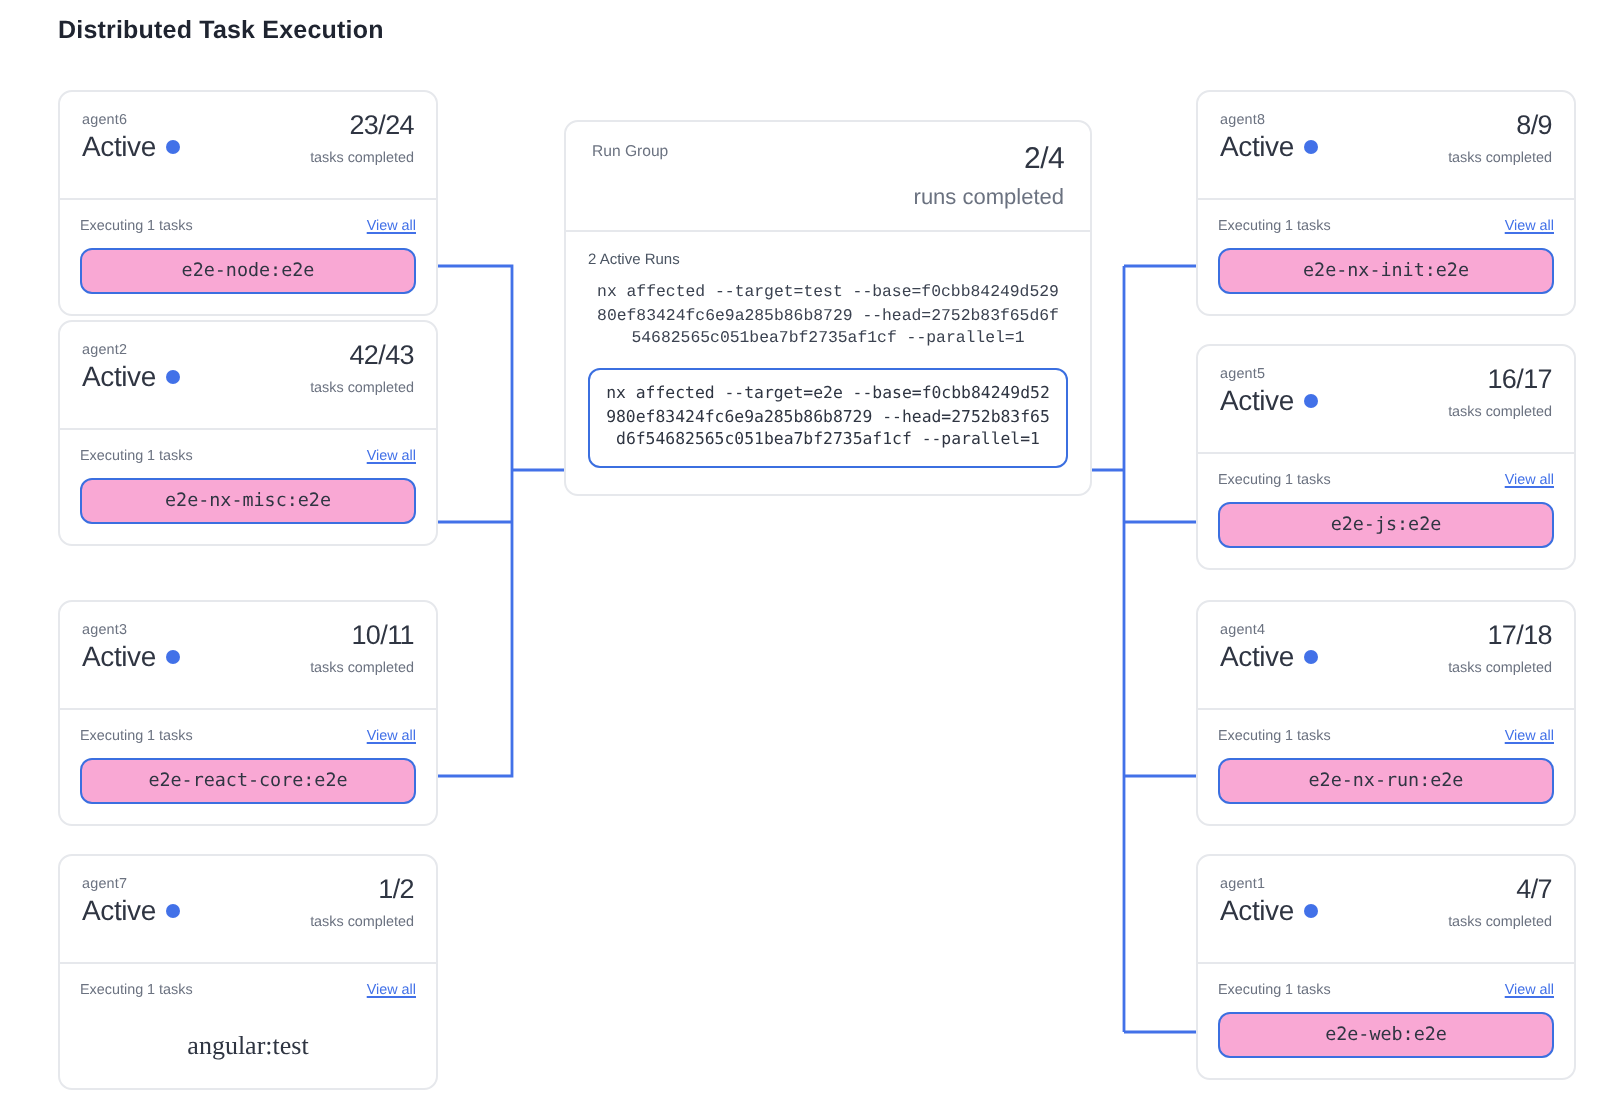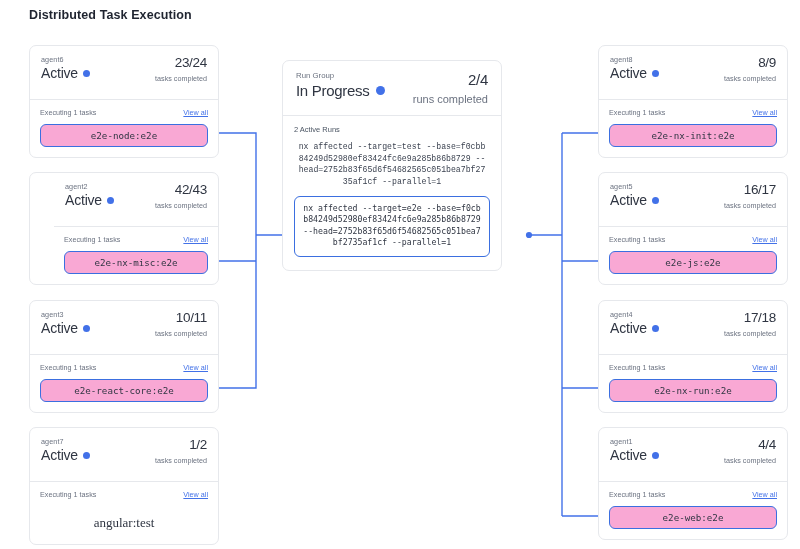--- a/index.html
+++ b/index.html
@@ -61,21 +61,21 @@
   .task-plain {
     margin-top: 12px; height: 23px;
     display: flex; align-items: center; justify-content: center;
     font-family: Liberation Serif, serif;
     font-size: 13px; color: #2f3542;
   }
 
   
   .center-card {
     position: absolute; left: 282px; top: 60px;
-    width: 220px;
+    width: 264px;
     background: #ffffff; border: 1px solid #e6e8ec; border-radius: 7px;
   }
   .center-head { padding: 10px 13px 11px 13px; position: relative; height: 54px; }
   .rg-label { font-size: 7.8px; color: #6b7280; display: block; margin-bottom: 2px; }
   .rg-status { display: flex; align-items: center; gap: 7px; }
   .rg-status-text { font-size: 15px; color: #2f3542; letter-spacing: -0.3px; }
   .rg-dot { width: 9px; height: 9px; border-radius: 50%; background: #4271e8; }
   .rg-counts { position: absolute; right: 13px; top: 10px; text-align: right; }
   .rg-count-main { font-size: 15px; color: #2f3542; letter-spacing: -0.3px; display: block; }
   .rg-count-sub { font-size: 11px; color: #6b7280; display: block; margin-top: 5px; }
@@ -153,21 +153,21 @@
     <div class="card-divider"></div>
     <div class="card-body">
       <div class="body-row">
         <span class="exec-label">Executing 1 tasks</span>
         <span class="view-all">View all</span>
       </div>
       <div class="task-pill">e2e-node:e2e</div>
     </div>
   </div>
 
-  <div class="card" style="left:29px; top:172px;padding-left:24px;">
+  <div class="card" style="left:29px; top:160px;">
     <div class="card-head">
       <span class="agent-name">agent2</span>
       <div class="status-row">
         <span class="status-text">Active</span>
         <span class="status-dot"></span>
       </div>
       <div class="counts">
         <span class="count-main">42/43</span>
         <span class="count-sub">tasks completed</span>
       </div>
@@ -222,24 +222,20 @@
         <span class="exec-label">Executing 1 tasks</span>
         <span class="view-all">View all</span>
       </div>
       <div class="task-plain">angular:test</div>
     </div>
   </div>
 
   <div class="center-card">
     <div class="center-head">
       <span class="rg-label">Run Group</span>
-      <div class="rg-status">
-        <span class="rg-status-text">In Progress</span>
-        <span class="rg-dot"></span>
-      </div>
       <div class="rg-counts">
         <span class="rg-count-main">2/4</span>
         <span class="rg-count-sub">runs completed</span>
       </div>
     </div>
     <div class="card-divider"></div>
     <div class="center-body">
       <div class="active-runs-label">2 Active Runs</div>
       <div class="run-cmd">nx affected --target=test --base=f0cbb84249d52980ef83424fc6e9a285b86b8729 --head=2752b83f65d6f54682565c051bea7bf2735af1cf --parallel=1</div>
       <div class="run-cmd-boxed">nx affected --target=e2e --base=f0cbb84249d52980ef83424fc6e9a285b86b8729 --head=2752b83f65d6f54682565c051bea7bf2735af1cf --parallel=1</div>
@@ -313,21 +309,21 @@
   </div>
 
   <div class="card" style="left:598px; top:427px;">
     <div class="card-head">
       <span class="agent-name">agent1</span>
       <div class="status-row">
         <span class="status-text">Active</span>
         <span class="status-dot"></span>
       </div>
       <div class="counts">
-        <span class="count-main">4/4</span>
+        <span class="count-main">4/7</span>
         <span class="count-sub">tasks completed</span>
       </div>
     </div>
     <div class="card-divider"></div>
     <div class="card-body">
       <div class="body-row">
         <span class="exec-label">Executing 1 tasks</span>
         <span class="view-all">View all</span>
       </div>
       <div class="task-pill">e2e-web:e2e</div>

